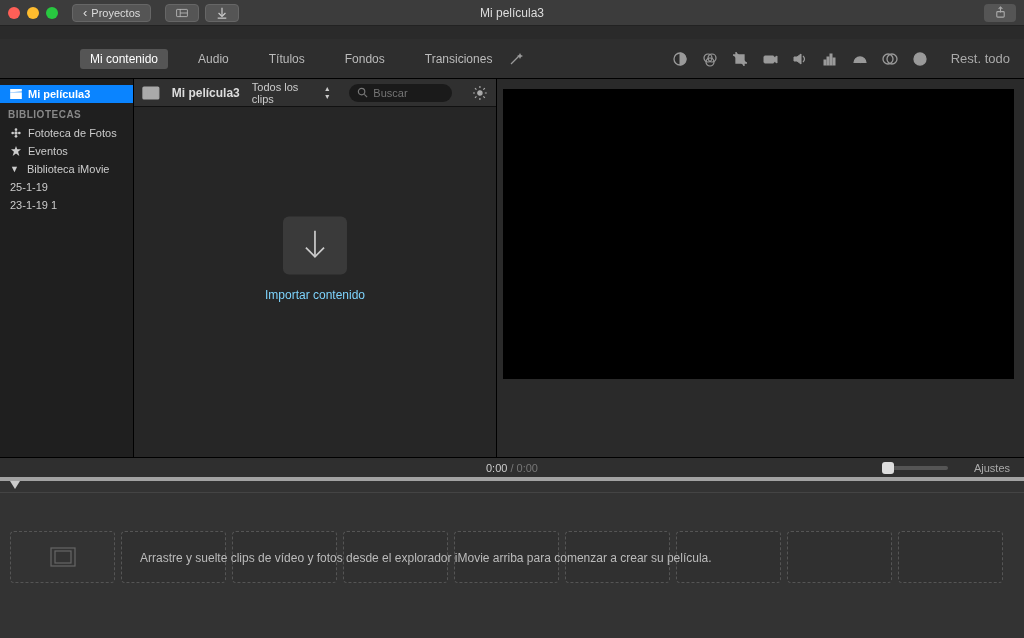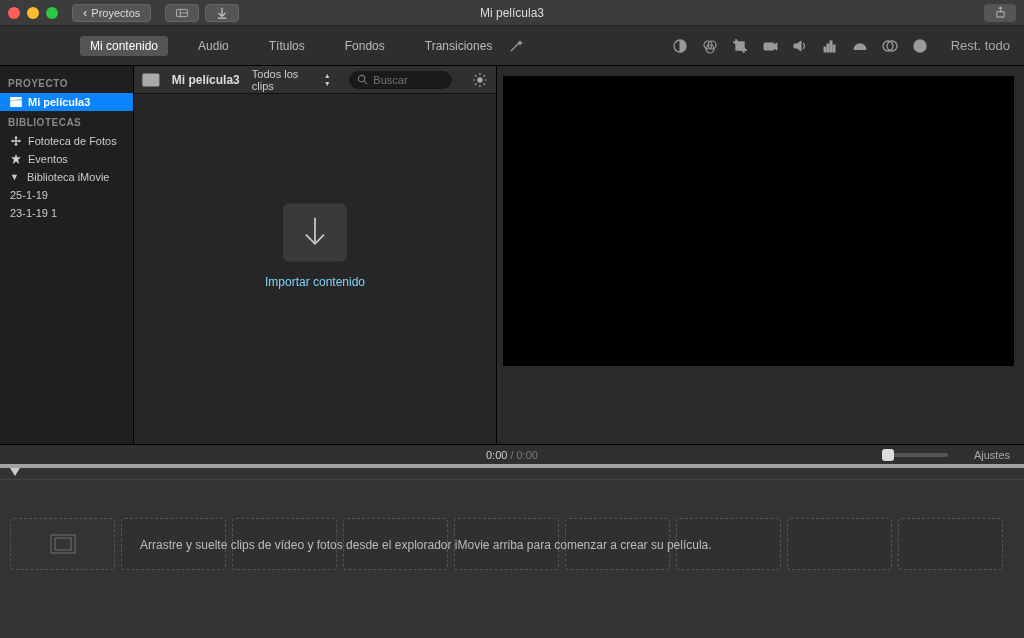--- a/index.html
+++ b/index.html
@@ -12,21 +12,21 @@
   .dot.red { background: #ff5f57; }
   .dot.yellow { background: #febc2e; }
   .dot.green { background: #28c840; }
   .tb-btn { height: 18px; background: #555; border-radius: 4px; display: flex; align-items: center; justify-content: center; padding: 0 10px; font-size: 11px; color: #ddd; border: 1px solid #666; }
   .tb-group { display: flex; margin-left: 14px; gap: 6px; }
   .tb-icon-btn { width: 34px; }
   .title-center { position: absolute; left: 0; right: 0; text-align: center; font-size: 12px; color: #ddd; pointer-events: none; }
   .share-btn { margin-left: auto; width: 32px; height: 18px; background: #555; border-radius: 4px; display:flex; align-items:center; justify-content:center; }
 
   
-  .tabs-row { height: 40px; background: #2e2e2e; display: flex; align-items: center; padding-left: 80px; border-bottom: 1px solid #000; position: relative; }
+  .tabs-row { height: 40px; background: #2e2e2e; display: flex; align-items: center; padding-left: 80px; border-bottom: 1px solid #000; position: relative; margin-top: 13px; }
   .tab { color: #bbb; font-size: 12px; padding: 3px 10px; border-radius: 3px; margin-right: 20px; cursor: pointer; }
   .tab.active { background: #555; color: #fff; }
   .right-panel-icons { position: absolute; right: 96px; top: 0; bottom: 0; display: flex; align-items:center; gap: 14px; }
   .right-panel-icons svg, .right-panel-icons .ic { width: 16px; height: 16px; fill: #9a9a9a; stroke: #9a9a9a; }
   .reset-all { position: absolute; right: 14px; top: 0; bottom: 0; display: flex; align-items:center; font-size: 13px; color: #aaa; cursor:pointer; }
   .magic-wand { position: absolute; left: 508px; top: 0; bottom: 0; display:flex; align-items:center; }
 
   
   .main { display: flex; height: 378px; }
   .sidebar { width: 134px; background: #1f1f1f; border-right: 1px solid #000; padding-top: 6px; font-size: 11px; }
@@ -169,21 +169,20 @@
         <line x1="8" y1="7" x2="8" y2="12"></line>
         <circle cx="8" cy="4.5" r="0.6" fill="#9a9a9a"></circle>
       </svg>
   </div>
   <div class="reset-all">Rest. todo</div>
 </div>
 
 <div class="main">
 
   <div class="sidebar">
-    <div class="sb-head">PROYECTO</div>
     <div class="sb-item selected">
       <svg viewBox="0 0 14 12">
           <rect x="0" y="4" width="14" height="8"></rect>
           <polygon points="0,0 14,0 14,3 0,4"></polygon>
         </svg>
       <span>Mi película3</span>
     </div>
     <div class="sb-head">BIBLIOTECAS</div>
     <div class="sb-item">
       <svg viewBox="0 0 12 12">

